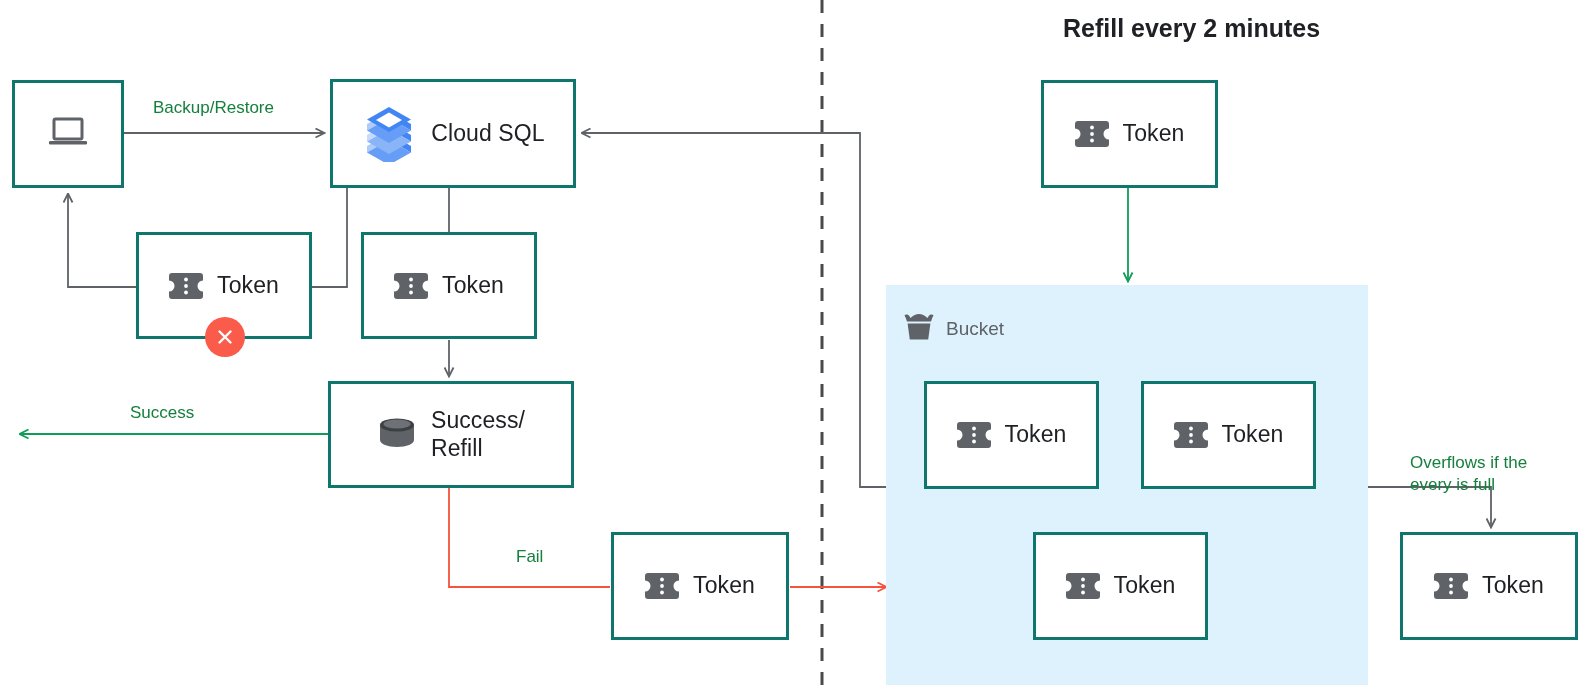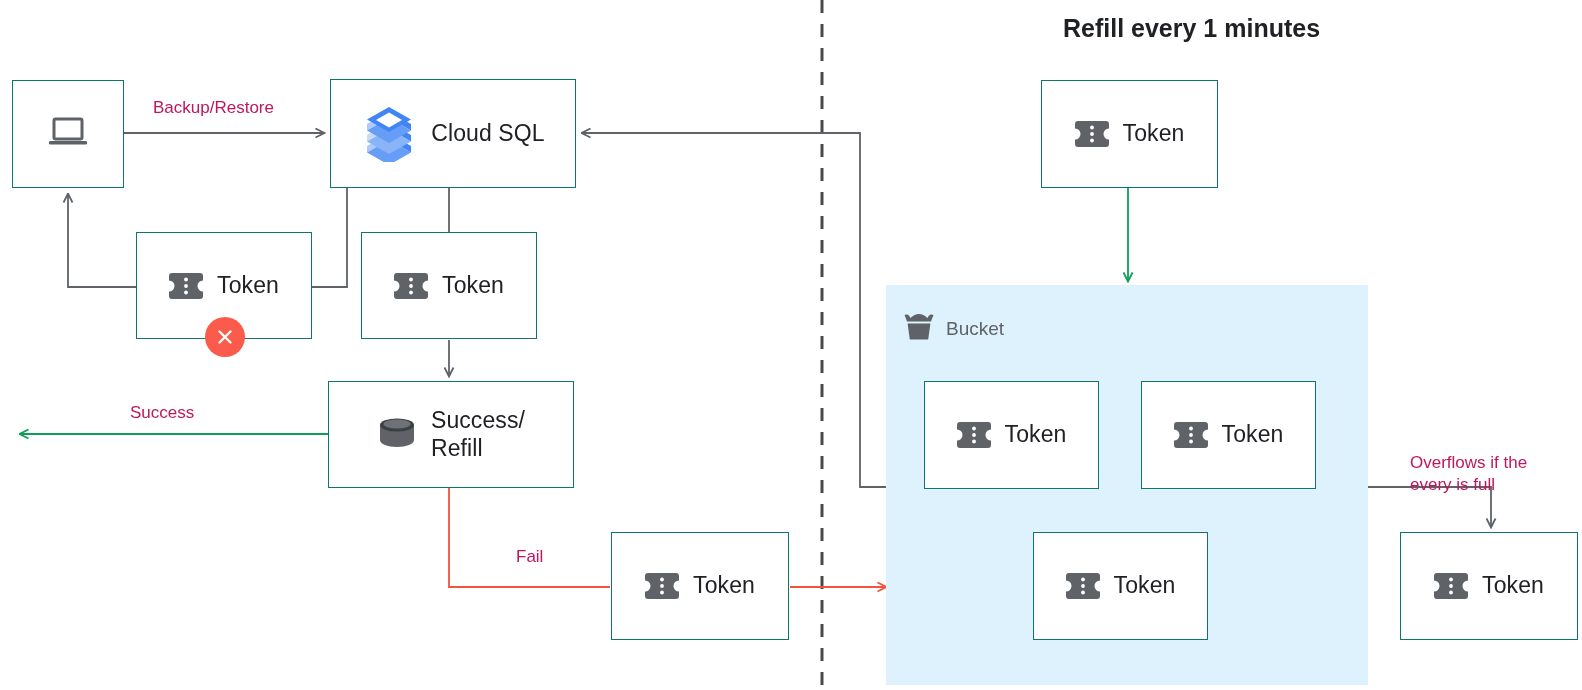--- a/index.html
+++ b/index.html
@@ -1,30 +1,30 @@
 <!DOCTYPE html>
 <html><head>
 <meta charset="utf-8">
 <style>
   html,body{margin:0;padding:0;background:#fff;}
   body{font-family:"Liberation Sans","DejaVu Sans",sans-serif;}
   #stage{position:relative;width:1582px;height:690px;overflow:hidden;background:#ffffff;}
   #svg-layer{position:absolute;left:0;top:0;width:1582px;height:690px;pointer-events:none;}
 
-  .box{position:absolute;box-sizing:border-box;border:1px solid #0f766e;background:#ffffff;
+  .box{position:absolute;box-sizing:border-box;border:3px solid #0f766e;background:#ffffff;
        display:flex;align-items:center;justify-content:center;}
   .box .inner{display:flex;align-items:center;gap:14px;}
   .box .lbl{font-size:23px;color:#202124;line-height:1.18;letter-spacing:.1px;}
 
   .tok-ico{width:34px;height:26px;flex:none;position:relative;}
   .bucket-panel{position:absolute;background:#ddf2fd;box-sizing:border-box;}
   .bucket-head{position:absolute;display:flex;align-items:center;gap:10px;}
   .bucket-head .bt{font-size:19px;color:#5f6368;}
 
-  .edge-label{position:absolute;font-size:17px;color:#be185d;line-height:1.28;}
+  .edge-label{position:absolute;font-size:17px;color:#15803d;line-height:1.28;}
   .title{position:absolute;font-size:25px;font-weight:bold;color:#202124;}
 
   .err{position:absolute;width:40px;height:40px;border-radius:50%;background:#fa5b4b;
        display:flex;align-items:center;justify-content:center;}
   .err svg{display:block;}
 </style>
 </head>
 <body>
 
 <div id="stage">
@@ -60,21 +60,21 @@
 
     <path d="M790,587 L886,587" fill="none" stroke="#f4533c" stroke-width="1.8" marker-end="url(#ah-red)"></path>
 
     <path d="M886,487 L860,487 L860,133 L582,133" fill="none" stroke="#5f6368" stroke-width="1.8" marker-end="url(#ah-gray)"></path>
 
     <path d="M1128,188 L1128,281" fill="none" stroke="#0f9d58" stroke-width="1.8" marker-end="url(#ah-green)"></path>
 
     <path d="M1368,487 L1491,487 L1491,527" fill="none" stroke="#5f6368" stroke-width="1.8" marker-end="url(#ah-gray)"></path>
   </svg>
 
-  <div class="title" style="left:1063px;top:14px;">Refill every 1 minutes</div>
+  <div class="title" style="left:1063px;top:14px;">Refill every 2 minutes</div>
 
   <div class="edge-label" style="left:153px;top:97px;">Backup/Restore</div>
 
   <div class="edge-label" style="left:130px;top:402px;">Success</div>
 
   <div class="edge-label" style="left:516px;top:546px;">Fail</div>
 
   <div class="edge-label" style="left:1410px;top:424px;width:160px;margin-top:28px;">
     <span>Overflows if the</span><br>
     <span>every is full</span>

